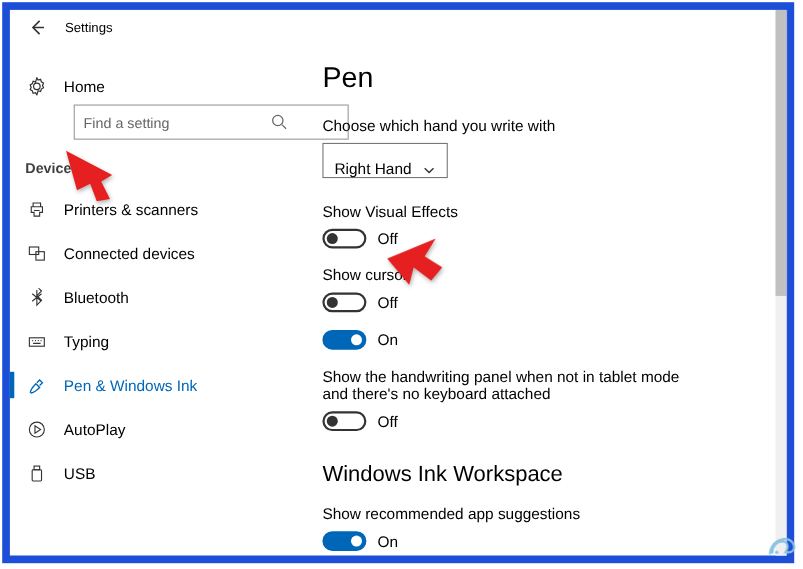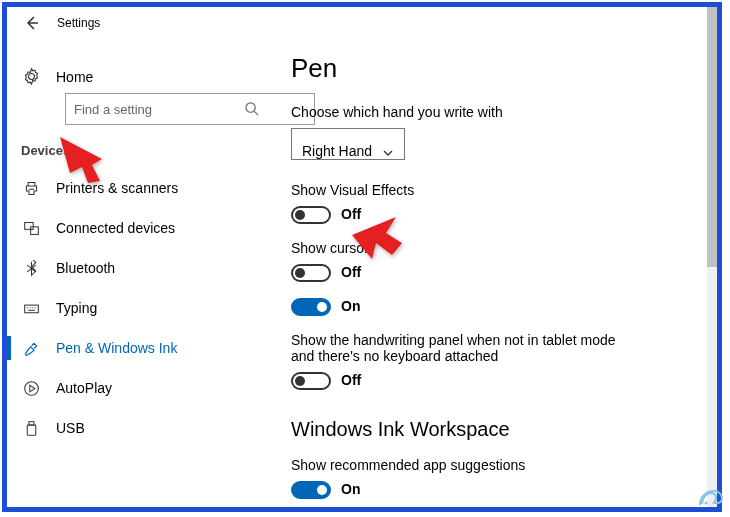--- a/index.html
+++ b/index.html
@@ -1,17 +1,17 @@
 <!DOCTYPE html>
 <html><head>
 <meta charset="utf-8">
 <style>
 * { box-sizing: border-box; margin: 0; padding: 0; font-family: "Segoe UI", Tahoma, sans-serif; }
 body { width: 730px; height: 517px; background: #fff; position: relative; overflow: hidden; }
-.window { width: 720px; height: 510px; margin: 2px; border: 5px solid #1d4ed8; background: #fff; position: relative; }
+.window { width: 720px; height: 510px; margin: 2px; border: 7px solid #1d4ed8; background: #fff; position: relative; }
 .titlebar { height: 32px; display: flex; align-items: center; padding: 0 8px; }
 .back-btn { width: 34px; height: 28px; display: flex; align-items: center; justify-content: center; cursor: pointer; }
 .title { font-size: 12px; margin-left: 8px; color: #000; }
 .body { display: flex; height: calc(100% - 32px); }
 .sidebar { width: 270px; padding: 8px 10px 0 10px; position: relative; }
 .home-item { display: flex; align-items: flex-end; height: 38px; padding: 0 6px; font-size: 14px; cursor: pointer; margin-bottom: 8px; }
 .home-item svg { margin-right: 16px; flex-shrink: 0; }
 .search { position: relative; margin: 0 0 18px 0; }
 .search input { width: 100%; height: 32px; border: 1px solid #999; padding: 0 30px 0 8px; font-size: 13px; outline: none; margin-left: 48px; }
 .search input::placeholder { color: #666; }
@@ -21,21 +21,21 @@
 .nav-item svg { margin-right: 16px; flex-shrink: 0; }
 .nav-item.active { color: #0067b8; position: relative; }
 .nav-item.active::before { content: ""; position: absolute; left: -10px; top: 8px; bottom: 8px; width: 4px; background: #0067b8; }
 .content { flex: 1; padding: 14px 24px 0 14px; overflow-y: auto; position: relative; }
 h1 { font-size: 26px; font-weight: 400; margin-bottom: 20px; }
 h2 { font-size: 20px; font-weight: 400; margin: 28px 0 16px 0; }
 .field-label { font-size: 14px; margin-bottom: 8px; color: #000; }
 .dropdown { display: inline-flex; align-items: flex-end; border: 1px solid #777; height: 32px; padding: 0 10px; font-size: 14px; margin-bottom: 22px; cursor: pointer; }
 .dropdown svg { margin-left: 10px; }
 .setting-row { margin-bottom: 16px; }
-.toggle-row { display: flex; align-items: flex-start; margin-top: 6px; font-weight: bold; }
+.toggle-row { display: flex; align-items: center; margin-top: 6px; }
 .toggle { width: 40px; height: 18px; border: 2px solid #333; border-radius: 10px; position: relative; cursor: pointer; }
 .toggle.off .knob { width: 10px; height: 10px; background: #333; border-radius: 50%; position: absolute; left: 2px; top: 2px; }
 .toggle.on { background: #0067b8; border-color: #0067b8; }
 .toggle.on .knob { width: 10px; height: 10px; background: #fff; border-radius: 50%; position: absolute; right: 2px; top: 2px; }
 .toggle-label { font-size: 14px; margin-left: 10px; }
 .scrollbar { position: absolute; right: 0; top: 0; width: 10px; height: 100%; background: #f0f0f0; }
 .scroll-thumb { width: 10px; background: #c0c0c0; position: absolute; }
 .arrow { position: absolute; pointer-events: none; }
 .arrow svg { filter: drop-shadow(1px 2px 2px rgba(0,0,0,.3)); }
 .watermark { position: absolute; right: 2px; bottom: 2px; }

